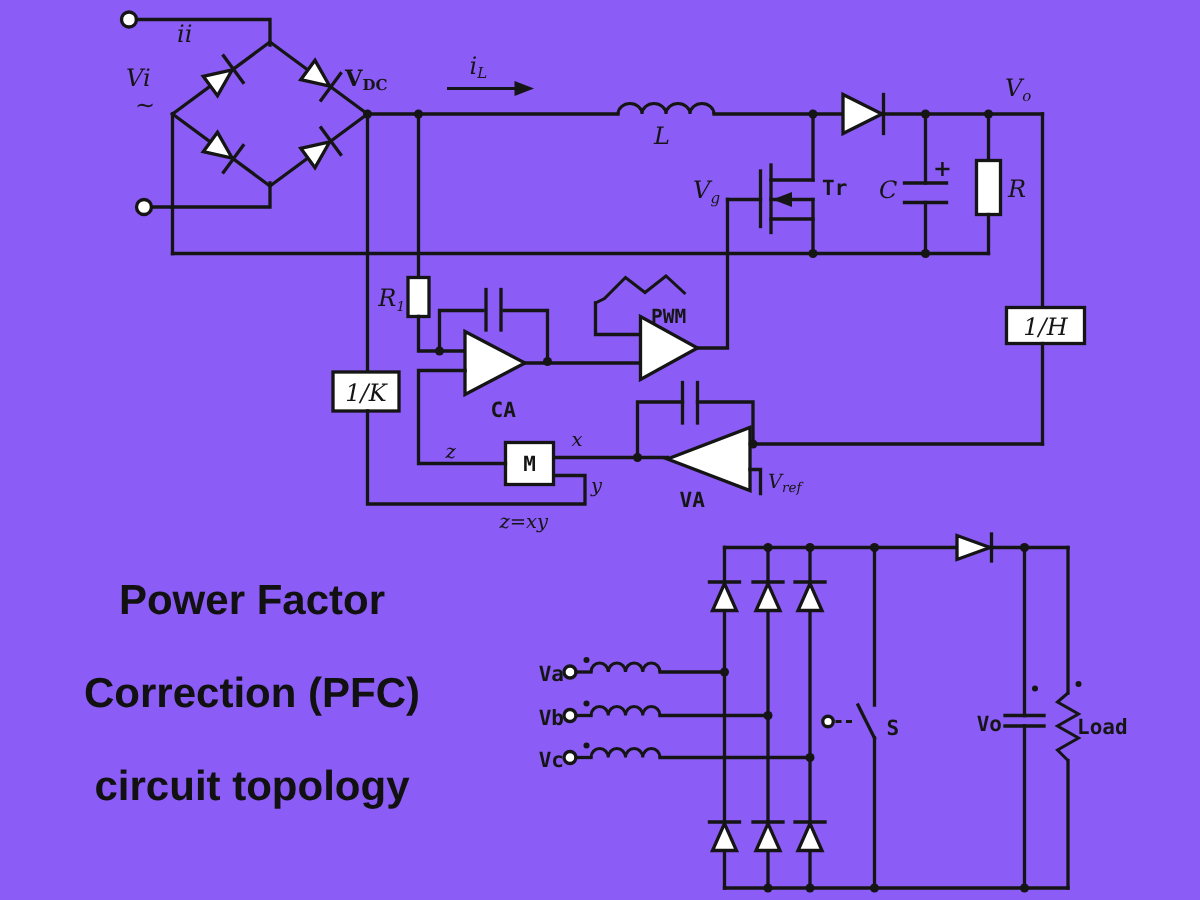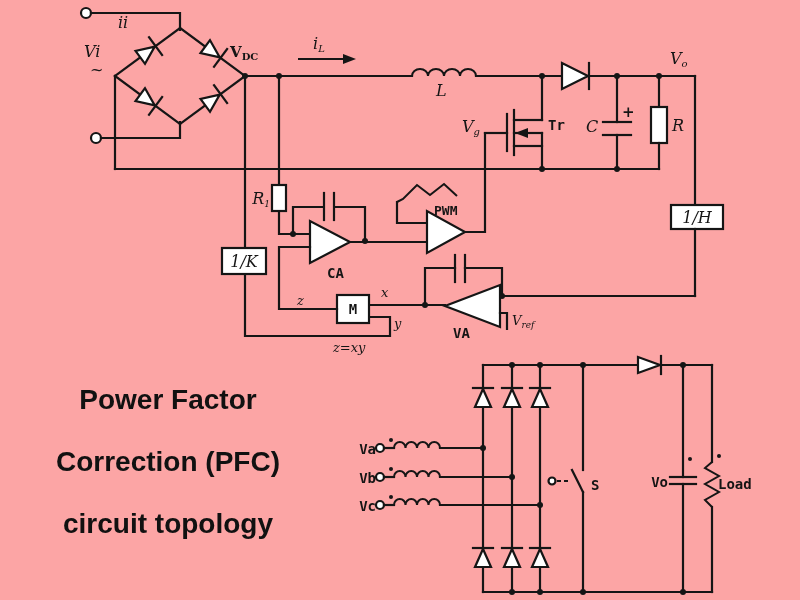--- a/index.html
+++ b/index.html
@@ -1,16 +1,16 @@
 <!DOCTYPE html>
 <html><head>
 <meta charset="utf-8">
 <style>
   html,body{margin:0;padding:0;background:#fff;}
-  .stage{position:relative;width:800px;height:600px;background:#fca5a5;overflow:hidden;
+  .stage{position:relative;width:800px;height:600px;background:#8b5cf6;overflow:hidden;
          font-family:"Liberation Sans",sans-serif;}
   svg{position:absolute;left:0;top:0;}
   .wire{stroke:#151515;stroke-width:2.2;fill:none;stroke-linecap:square;}
   .thin{stroke:#151515;stroke-width:2;fill:none;}
   .comp{stroke:#151515;stroke-width:2.2;fill:#fff;}
   .solid{fill:#151515;stroke:none;}
   .ser-it{font:italic 16px "DejaVu Serif",serif;fill:#151515;}
   .ser-it-sm{font:italic 13px "DejaVu Serif",serif;fill:#151515;}
   .ser-b{font:bold 15px "DejaVu Serif",serif;fill:#151515;}
   .mono{font:bold 14px "DejaVu Sans Mono",monospace;fill:#151515;}

